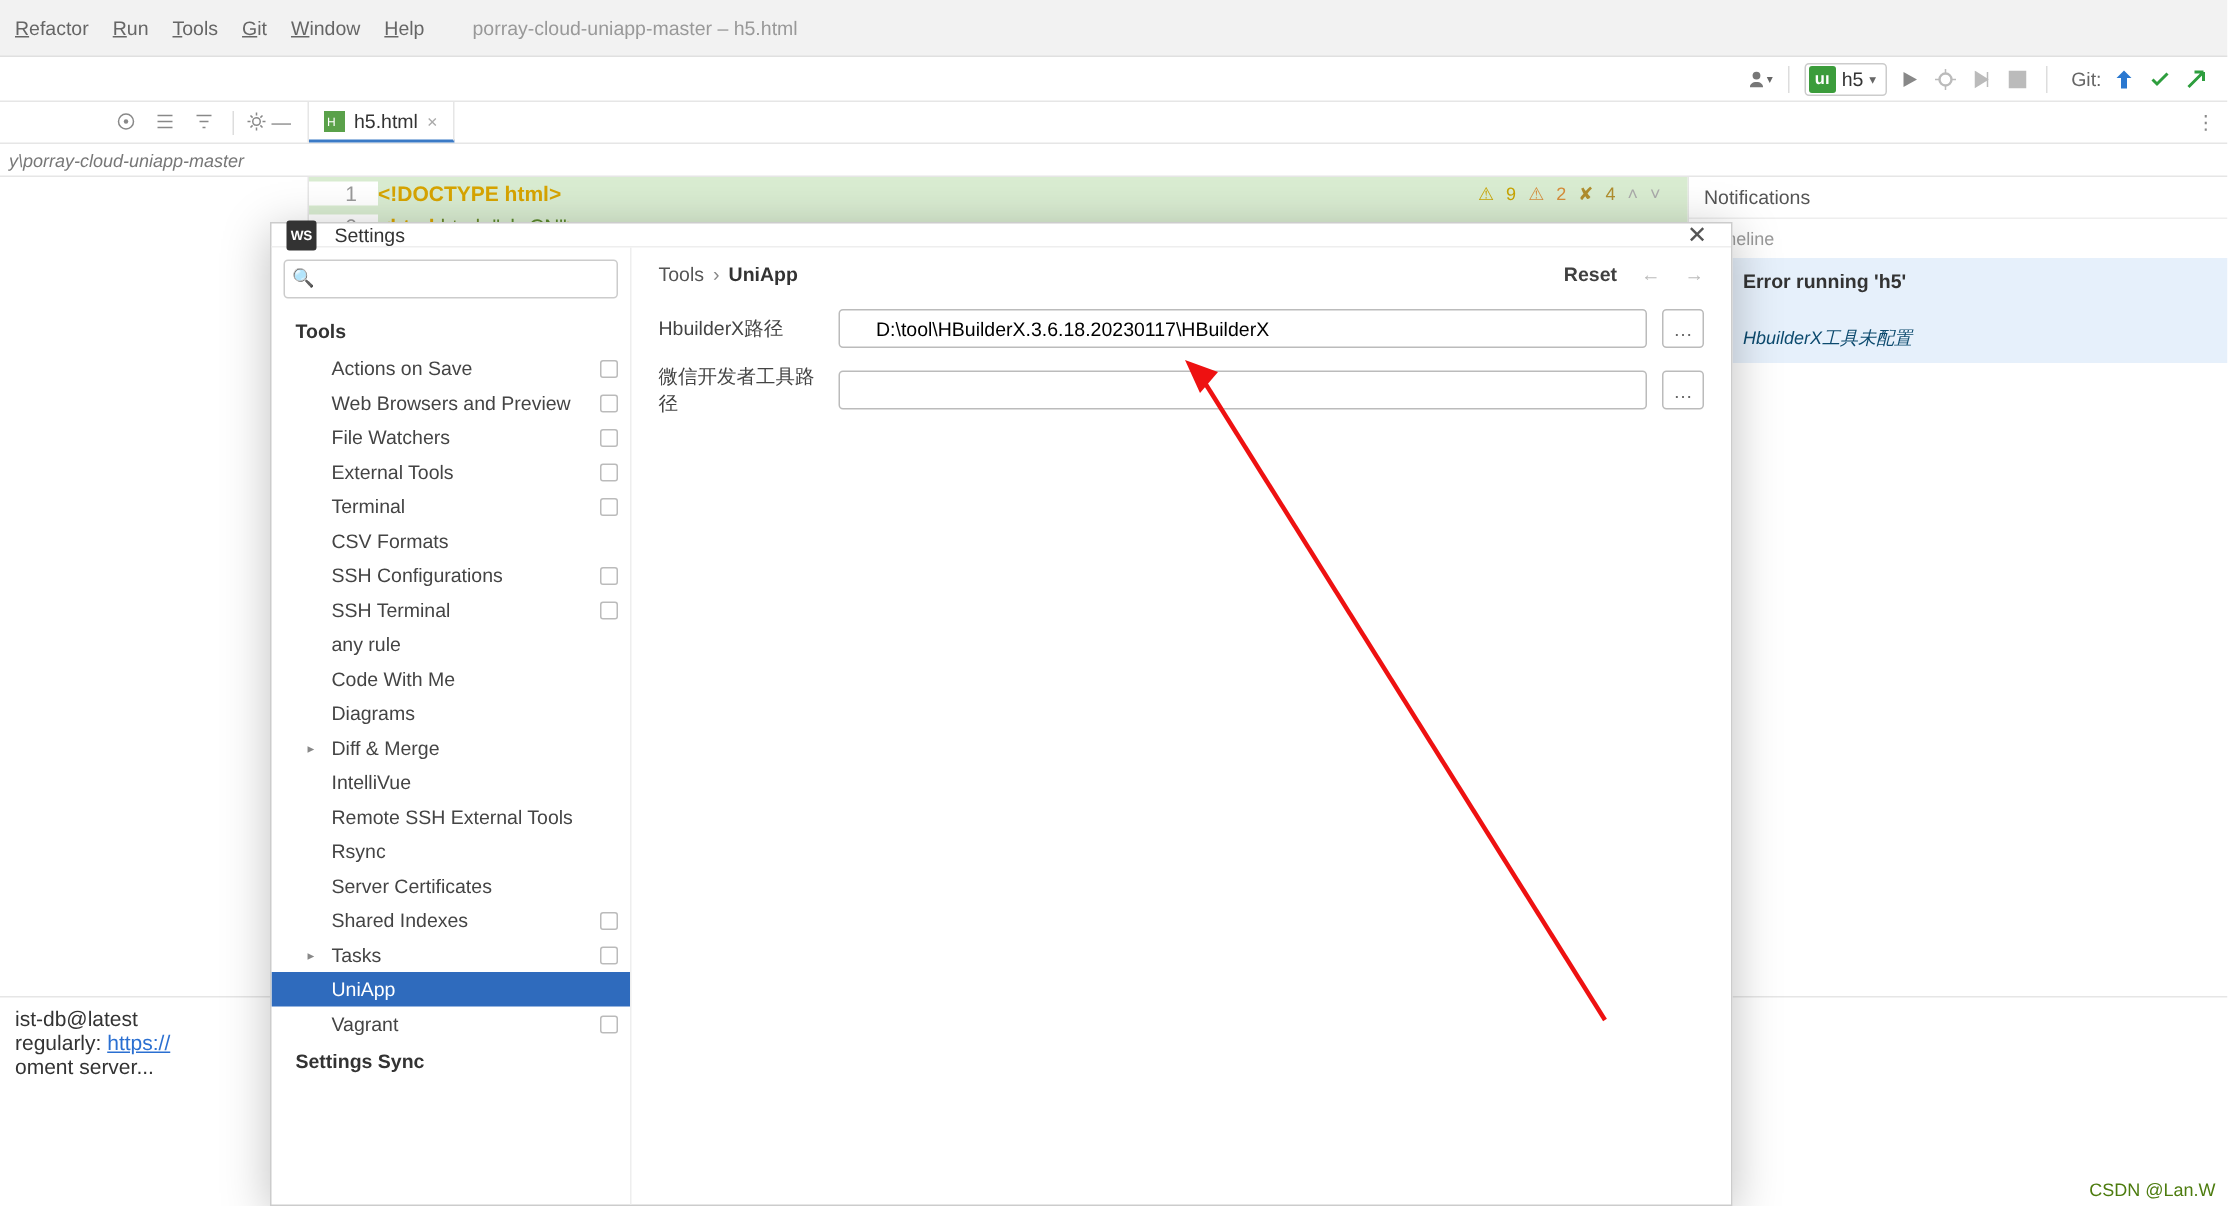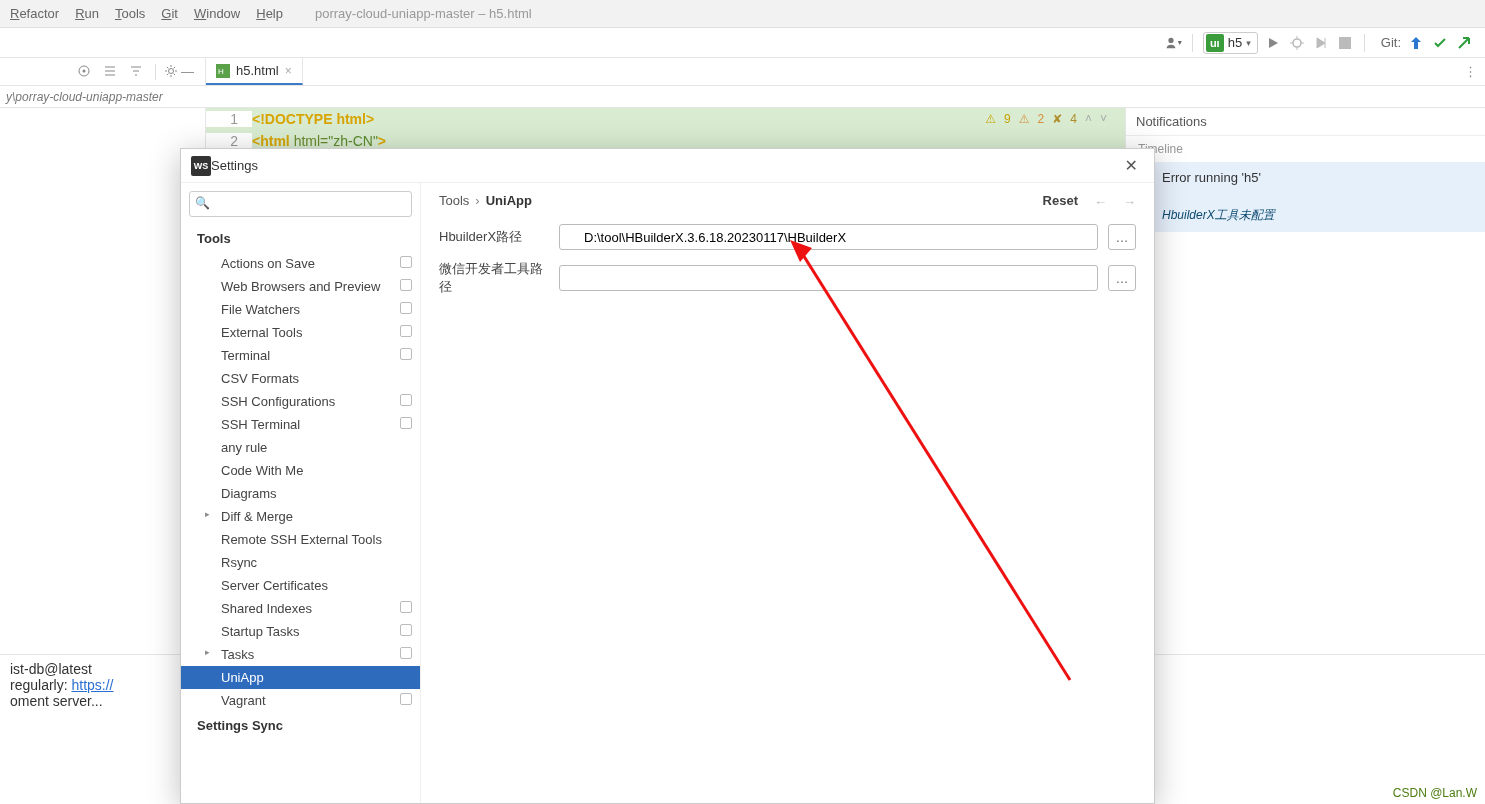--- a/index.html
+++ b/index.html
@@ -1,19 +1,19 @@
 <!DOCTYPE html>
 <html><head>
 <meta charset="utf-8">
 <style>
 * { box-sizing: border-box; margin: 0; padding: 0; font-family: "Segoe UI", Arial, sans-serif; }
 body { width: 1485px; height: 804px; background: #fff; position: relative; overflow: hidden; font-size: 13px; color: #333; }
 
 
-.menubar { height: 28px; display: flex; align-items: center; padding-left: 2px; background: #f2f2f2; border-bottom: 1px solid #e0e0e0; color: #666; }
+.menubar { height: 38px; display: flex; align-items: center; padding-left: 2px; background: #f2f2f2; border-bottom: 1px solid #e0e0e0; color: #666; }
 .menubar .menu-item { padding: 0 8px; cursor: pointer; }
 .menubar .menu-item:first-letter { text-decoration: underline; }
 .menubar .title { margin-left: 24px; color: #999; }
 
 
 .toolbar-row { height: 30px; display: flex; align-items: center; justify-content: flex-end; gap: 6px; padding-right: 12px; border-bottom: 1px solid #e6e6e6; background:#fff; }
 .toolbar-row .sep { width:1px; height:18px; background:#ddd; margin:0 4px; }
 .toolbar-row .icon { width:18px; height:18px; display:inline-flex; align-items:center; justify-content:center; color:#888; cursor:pointer; }
 .run-config { display:flex; align-items:center; border:1px solid #ccc; border-radius:3px; padding:1px 6px 1px 2px; gap:4px; cursor:pointer; }
 .run-config .badge { width:18px; height:18px; background:#3b9c3b; color:#fff; display:flex; align-items:center; justify-content:center; font-weight:bold; border-radius:2px; font-size:11px; }
@@ -51,41 +51,41 @@
 .hint-warn { color:#c8a300; }
 .hint-err { color:#d68d3a; }
 .hint-weak { color:#b08e2e; }
 .hint-chev { color:#aaa; cursor:pointer; }
 
 
 .notif-header { height:28px; display:flex; align-items:center; padding:0 10px; font-weight:400; color:#555; border-bottom:1px solid #eee; }
 .notif-sub { padding:6px 12px; color:#999; font-size:12px; }
 .notif-item { padding:8px 14px; background:#eef4fb; margin:0;}
 .notif-item.sel { background:#e6f0fb; }
-.notif-item .t1 { display:flex; align-items:center; gap:8px; font-weight:normal; color:#333; }
+.notif-item .t1 { display:flex; align-items:center; gap:8px; font-weight:bold; color:#333; }
 .notif-item .err-dot { width:14px; height:14px; border-radius:50%; background:#d33; color:#fff; display:flex; align-items:center; justify-content:center; font-size:10px; }
 .notif-item .t2 { margin-top:22px; color:#0c4a6e; font-size:12px; padding-left:22px;font-style:italic; }
 
 
 .bottom-area { height:150px; border-top:1px solid #e6e6e6; padding:6px 10px; font-family:Consolas,monospace; font-size:14px; color:#333; background:#fff; }
 .bottom-area a { color:#2a6fd1; text-decoration:underline; }
 
 
 .dialog-backdrop { position:absolute; left:180px; top:148px; width:975px; height:656px; background:#fff; border:1px solid #ccc; box-shadow:0 6px 30px rgba(0,0,0,0.25); display:flex; flex-direction:column; }
-.dialog-title { height:34px; display:flex; align-items:center; gap:0; padding:0 10px; border-bottom:1px solid #eee; }
+.dialog-title { height:16px; display:flex; align-items:center; gap:12px; padding:0 10px; border-bottom:1px solid #eee; }
 .dialog-title .ws-icon { width:20px; height:20px; background:#333; color:#fff; font-size:9px; font-weight:bold; display:flex; align-items:center; justify-content:center; border-radius:2px; }
 .dialog-title .close { margin-left:auto; font-size:16px; color:#555; cursor:pointer; padding:2px 6px; }
 .dialog-body { flex:1; display:flex; min-height:0; }
 .dlg-left { width:240px; border-right:1px solid #eee; display:flex; flex-direction:column; }
 .dlg-search { margin:8px; position:relative; }
 .dlg-search input { width:100%; height:26px; border:1px solid #ccc; border-radius:3px; padding:0 22px; font-size:12px; }
 .dlg-search .mag { position:absolute; left:6px; top:5px; color:#aaa; font-size:12px; }
 .tree { flex:1; overflow:auto; font-size:13px; }
 .tree .grp { font-weight:bold; padding:6px 16px; color:#333; }
-.tree .leaf { display:flex; align-items:flex-start; padding:4px 8px 4px 40px; color:#444; cursor:pointer; position:relative; }
+.tree .leaf { display:flex; align-items:center; padding:4px 8px 4px 40px; color:#444; cursor:pointer; position:relative; }
 .tree .leaf.l2 { padding-left:40px; }
 .tree .leaf .chev { position:absolute; left:24px; color:#888; font-size:9px; }
 .tree .leaf .proj-square { margin-left:auto; width:12px; height:12px; border:1px solid #bbb; border-radius:2px; }
 .tree .leaf.sel { background:#2f6bbd; color:#fff; }
 .dlg-right { flex:1; display:flex; flex-direction:column; }
 .dlg-crumb { display:flex; align-items:center; padding:10px 18px; gap:6px; }
 .dlg-crumb .c1 { color:#555; }
 .dlg-crumb .sep-ch { color:#888; }
 .dlg-crumb .c2 { font-weight:bold; color:#333; }
 .dlg-crumb .reset { margin-left:auto; color:#404040; font-weight:bold; cursor:pointer; }
@@ -309,34 +309,33 @@
               <span>Code With Me</span>
             </div>
             <div class="leaf l2">
               <span>Diagrams</span>
             </div>
             <div class="leaf l2">
               <span class="chev">▸</span>
               <span>Diff &amp; Merge</span>
             </div>
             <div class="leaf l2">
+              <span>IntelliVue</span>
+            </div>
+            <div class="leaf l2">
               <span>Remote SSH External Tools</span>
             </div>
             <div class="leaf l2">
               <span>Rsync</span>
             </div>
             <div class="leaf l2">
               <span>Server Certificates</span>
             </div>
             <div class="leaf l2">
               <span>Shared Indexes</span>
-              <span class="proj-square"></span>
-            </div>
-            <div class="leaf l2">
-              <span>Startup Tasks</span>
               <span class="proj-square"></span>
             </div>
             <div class="leaf l2">
               <span class="chev">▸</span>
               <span>Tasks</span>
               <span class="proj-square"></span>
             </div>
             <div class="leaf l2 sel">
               <span>UniApp</span>
             </div>

